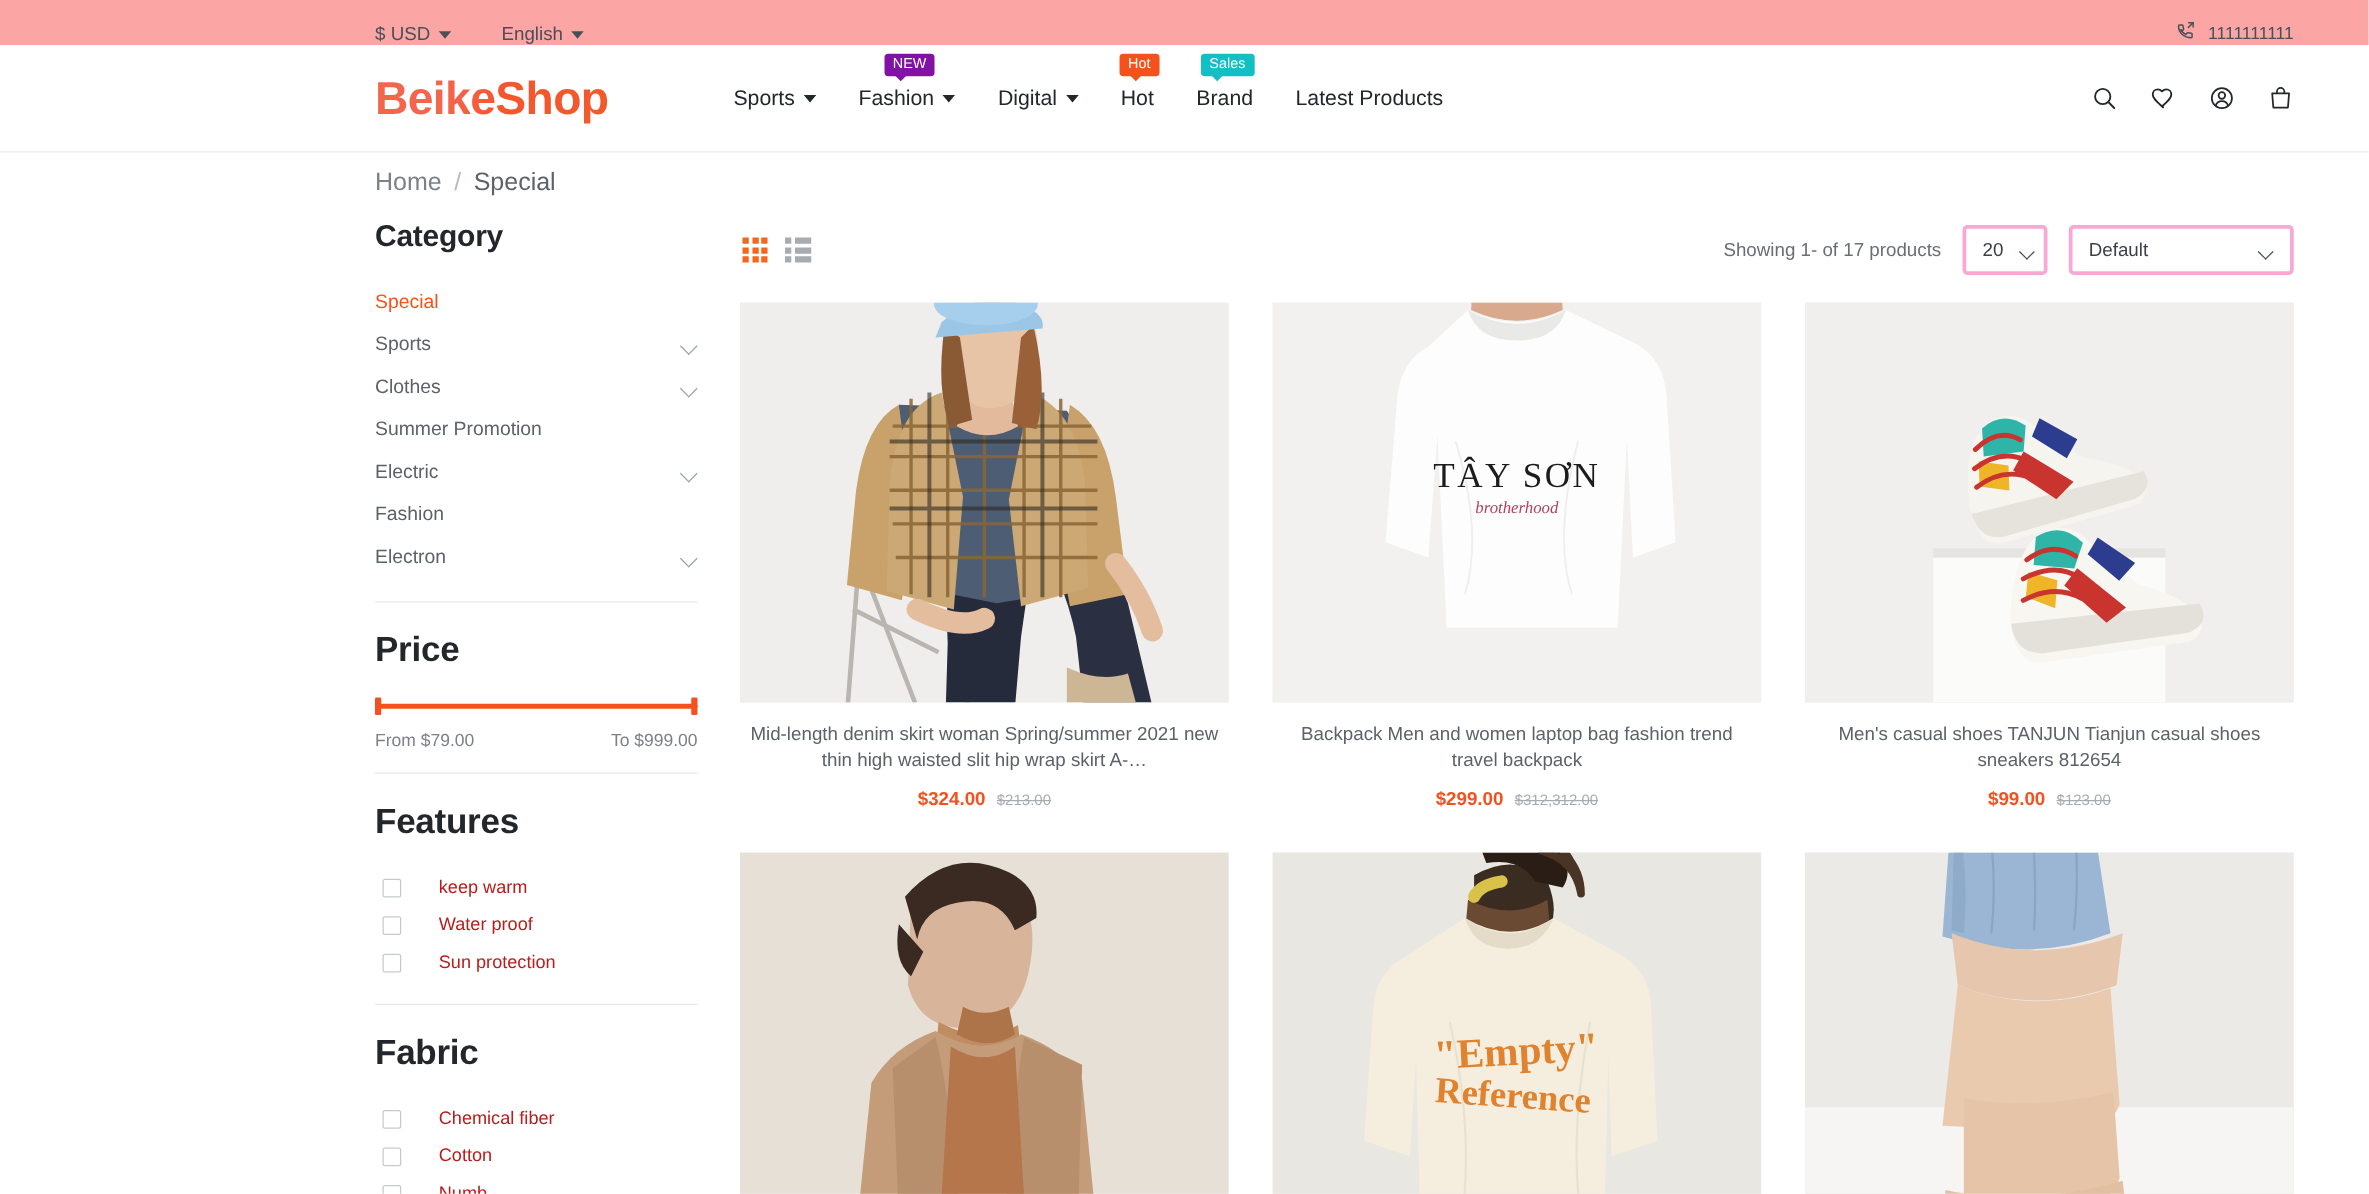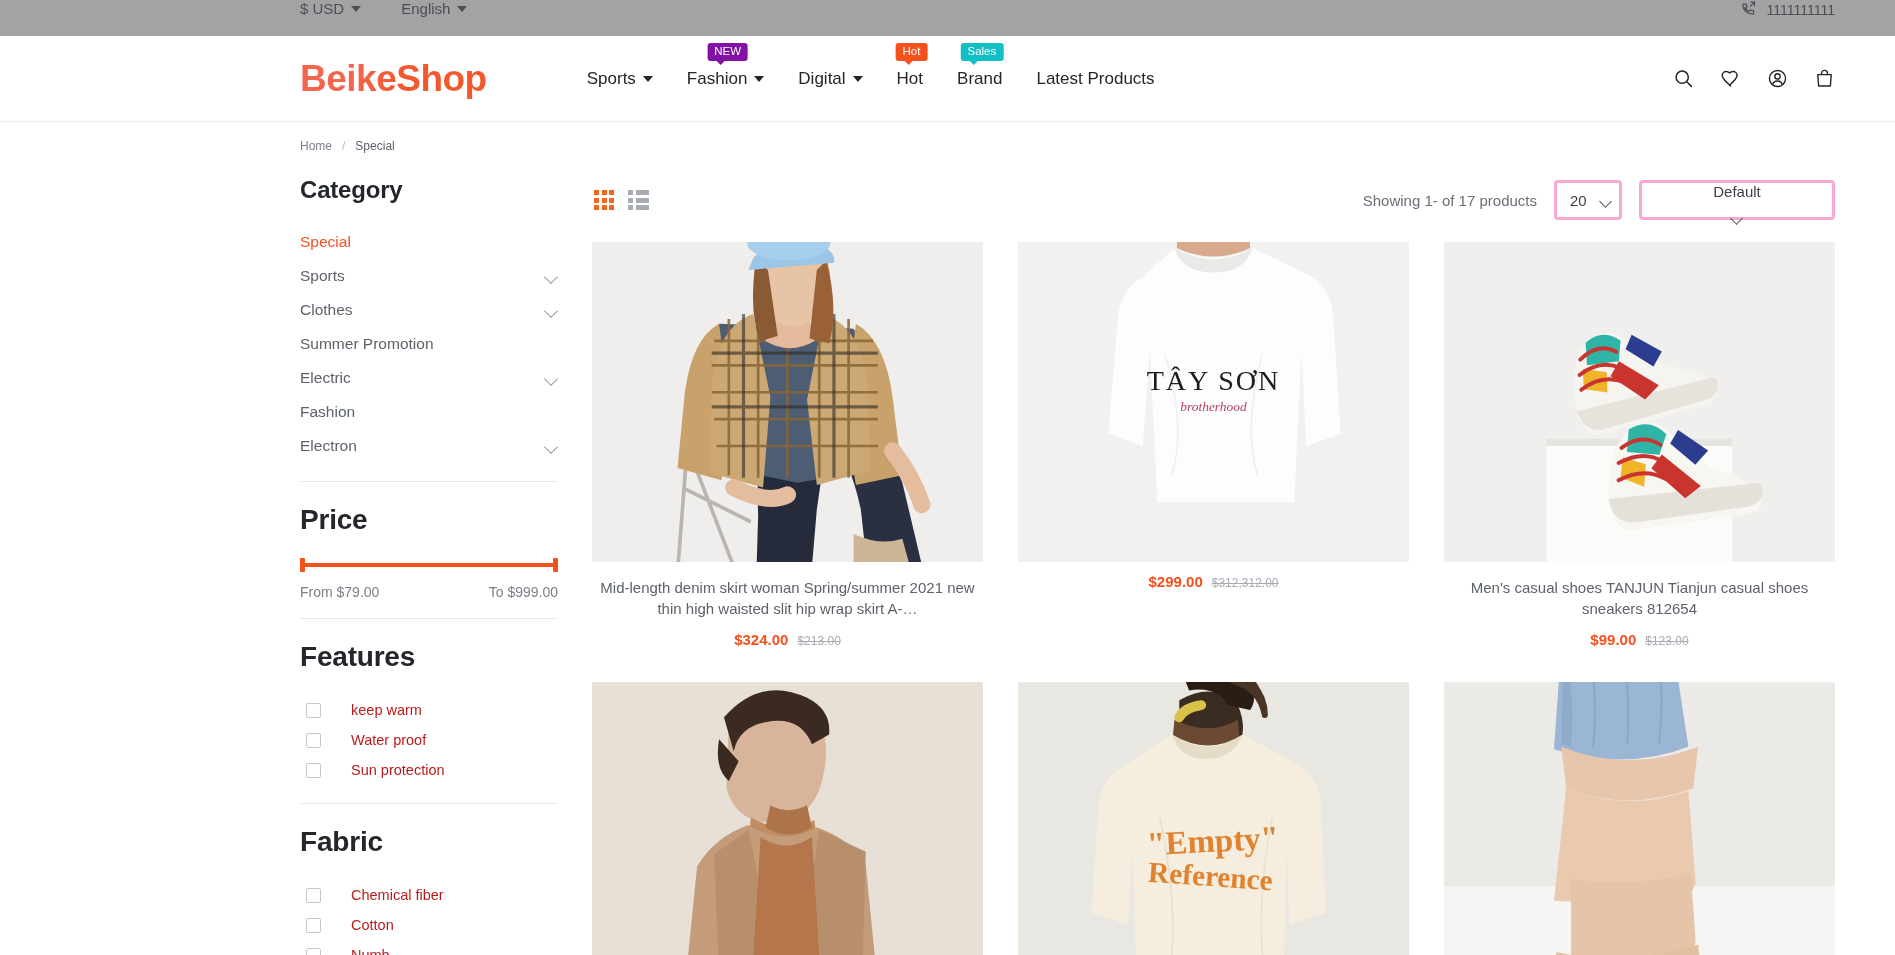--- a/index.html
+++ b/index.html
@@ -7,23 +7,23 @@
     width: 1895px; height: 955px;
     background: #ffffff;
     font-family: "Liberation Sans", sans-serif;
     color: #3c4149;
     overflow: hidden;
   }
 
   
   .topbar {
     height: 36px;
-    background: #a3a3a3;
-    display: flex;
-    align-items: flex-start;
+    background: #fca5a5;
+    display: flex;
+    align-items: flex-end;
     padding: 0 60px 0 300px;
     font-size: 15px;
     color: #4a4f57;
   }
   .topbar-left { display: flex; align-items: center; gap: 40px; }
   .tb-item { display: flex; align-items: center; gap: 7px; cursor: pointer; }
   .caret {
     width: 0; height: 0;
     border-left: 5px solid transparent;
     border-right: 5px solid transparent;
@@ -124,21 +124,21 @@
     display: flex;
     padding: 0 60px 0 300px;
     gap: 34px;
   }
   .breadcrumb-row {
     padding: 0 60px 0 300px;
     height: 48px;
     display: flex;
     align-items: center;
     gap: 10px;
-    font-size: 12px;
+    font-size: 20px;
   }
   .bc-link { color: #7b8089; cursor: pointer; }
   .bc-sep { color: #b8bcc2; }
   .bc-current { color: #5d626a; }
 
   
   .sidebar { width: 258px; flex: 0 0 258px; padding-top: 6px; }
   .side-title {
     font-size: 24px;
     font-weight: bold;
@@ -242,21 +242,21 @@
     align-items: center;
     justify-content: space-between;
     gap: 14px;
     padding: 0 13px;
     font-size: 15px;
     color: #3c4149;
     background: #fff;
     cursor: pointer;
   }
   .select-sm { width: 68px; }
-  .select-lg { width: 196px; flex-direction: column; }
+  .select-lg { width: 180px; }
   .sel-chev {
     width: 11px; height: 7px; position: relative; flex: 0 0 11px;
   }
   .sel-chev::before {
     content: "";
     position: absolute; left: 0; top: 0;
     width: 8px; height: 8px;
     border-right: 1.6px solid #4a4f57;
     border-bottom: 1.6px solid #4a4f57;
     transform: rotate(45deg);
@@ -574,20 +574,21 @@
             <path d="M132 0 q28 -8 56 0 l2 34 q-30 14 -60 0z" fill="#d8a98c"></path>
             <path d="M128 34 q32 16 64 0 l46 22 q18 10 20 34 l6 96 -28 10 -4 -78 -6 124 H114 l-6 -126 -6 80 -28 -10 8 -98 q4 -22 20 -30z" fill="#fdfdfd"></path>
             <path d="M128 34 q32 18 64 0 q-6 20 -32 20 q-26 0 -32 -20z" fill="#e9e9e7"></path>
             <g opacity="0.1" stroke="#6b6b6b" stroke-width="1.2" fill="none">
               <path d="M120 120 q18 60 6 100 M200 120 q-16 62 -4 100"></path>
             </g>
             <text x="160" y="150" text-anchor="middle" font-family="'Liberation Serif', serif" font-size="23" letter-spacing="1.6" fill="#1c1c1c">TÂY SƠN</text>
             <text x="160" y="167" text-anchor="middle" font-family="'Liberation Serif', serif" font-size="11" font-style="italic" fill="#b0425a">brotherhood</text>
           </svg>
         </div>
+        <div class="card-title">Backpack Men and women laptop bag fashion trend travel backpack</div>
         <div class="card-price">
           <span class="price-now">$299.00</span>
           <span class="price-old">$312,312.00</span>
         </div>
       </div>
 
       <div class="card">
         <div class="card-img">
           <svg class="scene" viewBox="0 0 320 320" preserveAspectRatio="xMidYMid slice">
             <rect width="320" height="320" fill="#f0efed"></rect>

